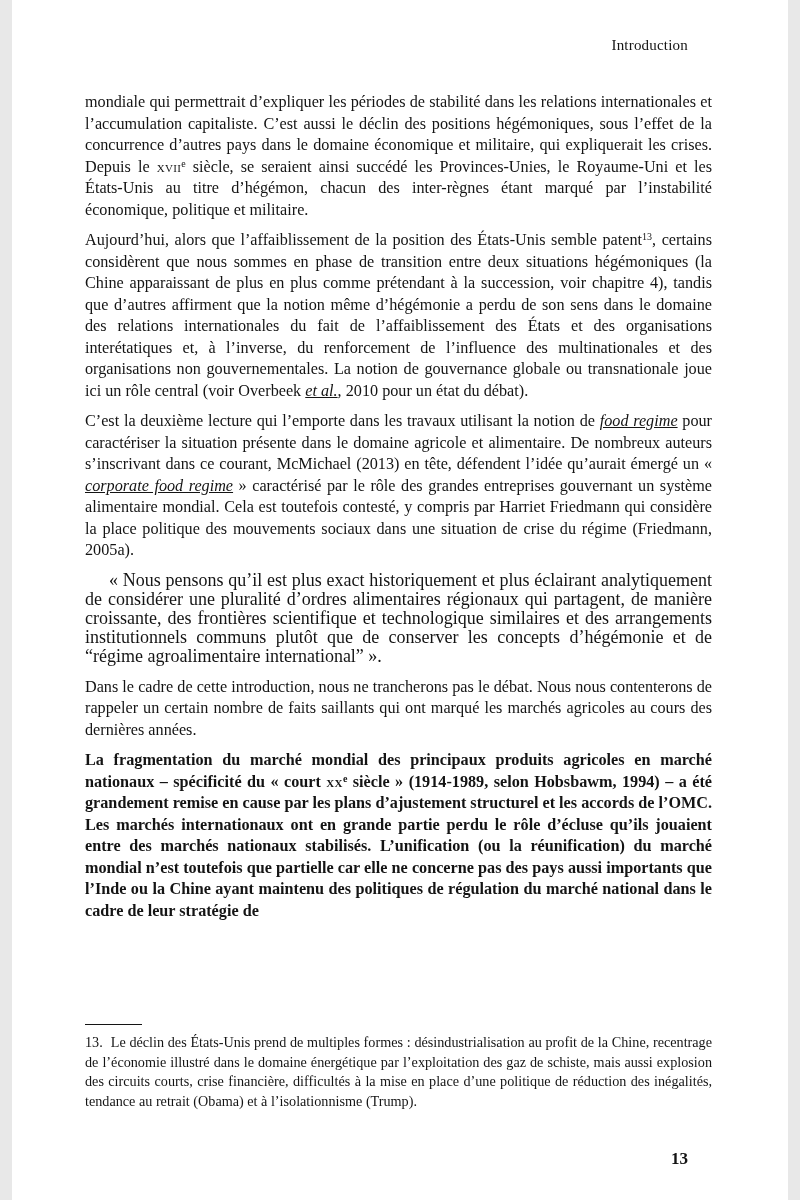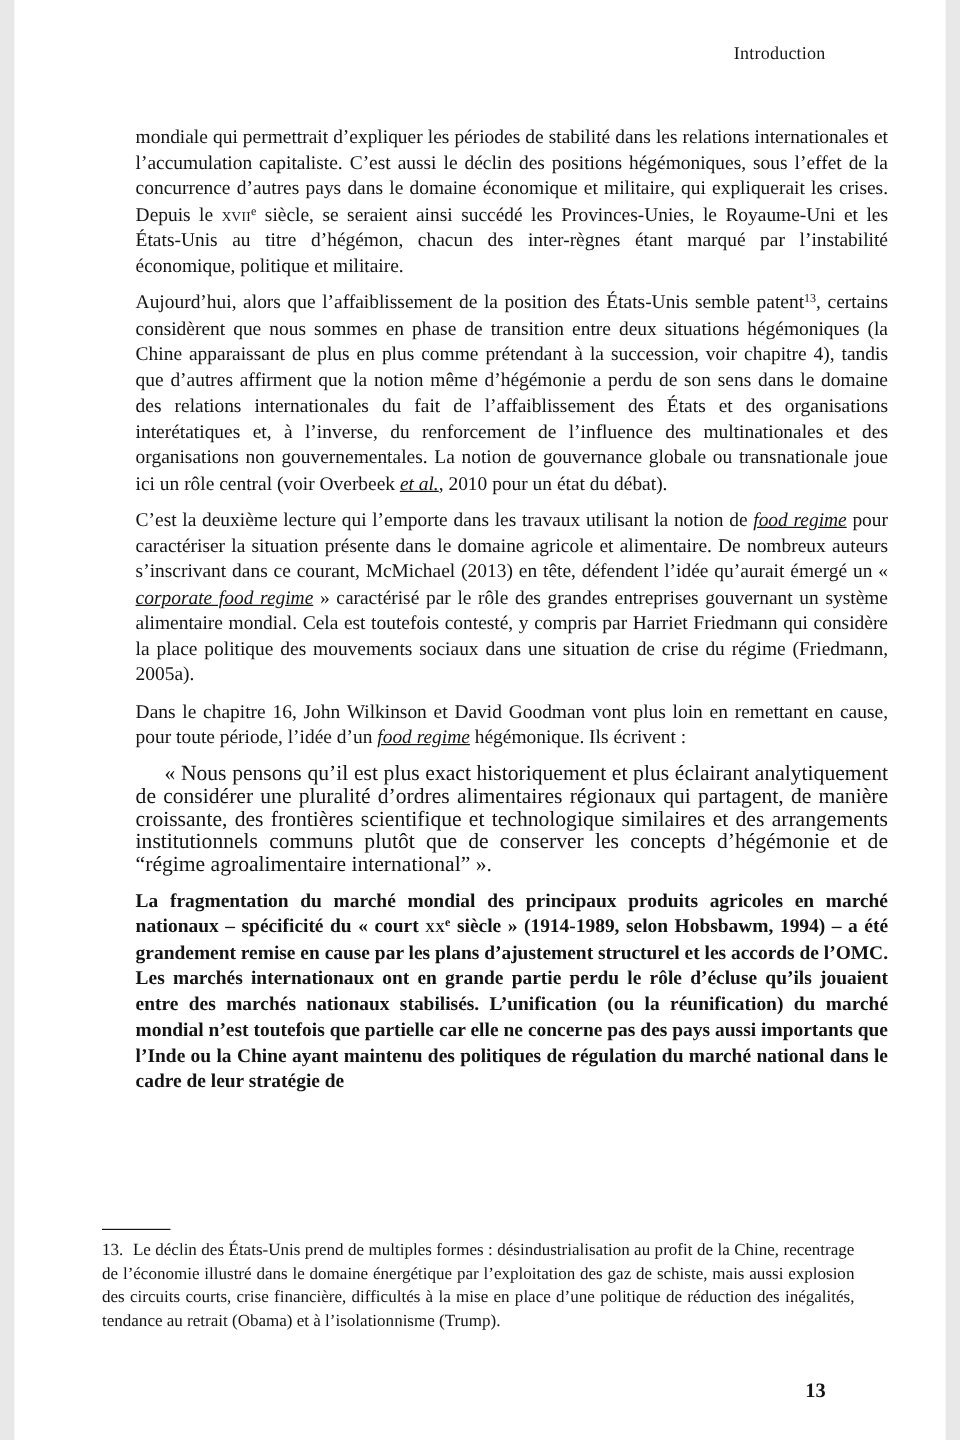--- a/index.html
+++ b/index.html
@@ -17,27 +17,26 @@
   .running-header {
     position: absolute;
     top: 37px;
     right: 100px;
     font-size: 15px;
     letter-spacing: 0.2px;
     color: #141414;
   }
   .text-block {
     position: absolute;
-    top: 104px;
+    top: 92px;
     left: 73px;
     width: 627px;
     font-size: 16.2px;
     line-height: 21.5px;
     text-align: justify;
-    margin-left: 28px;
   }
   .text-block p.body-para { margin: 0 0 9px 0; }
   .text-block p.body-para:last-child { margin-bottom: 0; font-weight: bold; }
   .text-block p.quote-para {
     font-size: 18px;
     line-height: 19.2px;
     text-indent: 24px;
     margin: 1px 0 10px 0;
   }
   .seg-i { font-style: italic; text-decoration: underline; }
@@ -78,22 +77,22 @@
 <body>
 
 <div class="page">
 
   <div class="running-header">Introduction</div>
 
   <main class="text-block">
     <p class="body-para"><span>mondiale qui permettrait d’expliquer les périodes de stabilité dans les relations internationales et l’accumulation capitaliste. C’est aussi le déclin des positions hégémoniques, sous l’effet de la concurrence d’autres pays dans le domaine économique et militaire, qui expliquerait les crises. Depuis le </span><span class="seg-sc">xvii</span><span class="seg-sup">e</span><span> siècle, se seraient ainsi succédé les Provinces-Unies, le Royaume-Uni et les États-Unis au titre d’hégémon, chacun des inter-règnes étant marqué par l’instabilité économique, politique et militaire.</span></p>
     <p class="body-para"><span>Aujourd’hui, alors que l’affaiblissement de la position des États-Unis semble patent</span><span class="seg-sup">13</span><span>, certains considèrent que nous sommes en phase de transition entre deux situations hégémoniques (la Chine apparaissant de plus en plus comme prétendant à la succession, voir chapitre 4), tandis que d’autres affirment que la notion même d’hégémonie a perdu de son sens dans le domaine des relations internationales du fait de l’affaiblissement des États et des organisations interétatiques et, à l’inverse, du renforcement de l’influence des multinationales et des organisations non gouvernementales. La notion de gouvernance globale ou transnationale joue ici un rôle central (voir Overbeek </span><span class="seg-i">et al.</span><span>, 2010 pour un état du débat).</span></p>
     <p class="body-para"><span>C’est la deuxième lecture qui l’emporte dans les travaux utilisant la notion de </span><span class="seg-i">food regime</span><span> pour caractériser la situation présente dans le domaine agricole et alimentaire. De nombreux auteurs s’inscrivant dans ce courant, McMichael (2013) en tête, défendent l’idée qu’aurait émergé un « </span><span class="seg-i">corporate food regime</span><span> » caractérisé par le rôle des grandes entreprises gouvernant un système alimentaire mondial. Cela est toutefois contesté, y compris par Harriet Friedmann qui considère la place politique des mouvements sociaux dans une situation de crise du régime (Friedmann, 2005a).</span></p>
-    <p class="body-para"><span>Dans le chapitre 16, John Wilkinson et David Goodman vont plus loin en remettant en cause, pour toute période, l’idée d’un </span><span class="seg-i">food regime</span><span> hégémonique. Ils écrivent :</span></p>
     <p class="quote-para"><span>« Nous pensons qu’il est plus exact historiquement et plus éclairant analytiquement de considérer une pluralité d’ordres alimentaires régionaux qui partagent, de manière croissante, des frontières scientifique et technologique similaires et des arrangements institutionnels communs plutôt que de conserver les concepts d’hégémonie et de “régime agroalimentaire international” ».</span></p>
+    <p class="body-para"><span>Dans le cadre de cette introduction, nous ne trancherons pas le débat. Nous nous contenterons de rappeler un certain nombre de faits saillants qui ont marqué les marchés agricoles au cours des dernières années.</span></p>
     <p class="body-para"><span>La fragmentation du marché mondial des principaux produits agricoles en marché nationaux – spécificité du « court </span><span class="seg-sc">xx</span><span class="seg-sup">e</span><span> siècle » (1914-1989, selon Hobsbawm, 1994) – a été grandement remise en cause par les plans d’ajustement structurel et les accords de l’OMC. Les marchés internationaux ont en grande partie perdu le rôle d’écluse qu’ils jouaient entre des marchés nationaux stabilisés. L’unification (ou la réunification) du marché mondial n’est toutefois que partielle car elle ne concerne pas des pays aussi importants que l’Inde ou la Chine ayant maintenu des politiques de régulation du marché national dans le cadre de leur stratégie de</span></p>
   </main>
 
   <div class="footnote-area">
     <hr class="footnote-rule">
     <p class="footnote-text"><span class="seg-fnnum">13.</span><span>Le déclin des États-Unis prend de multiples formes : désindustrialisation au profit de la Chine, recentrage de l’économie illustré dans le domaine énergétique par l’exploitation des gaz de schiste, mais aussi explosion des circuits courts, crise financière, difficultés à la mise en place d’une politique de réduction des inégalités, tendance au retrait (Obama) et à l’isolationnisme (Trump).</span></p>
   </div>
 
   <div class="page-number">13</div>
 

